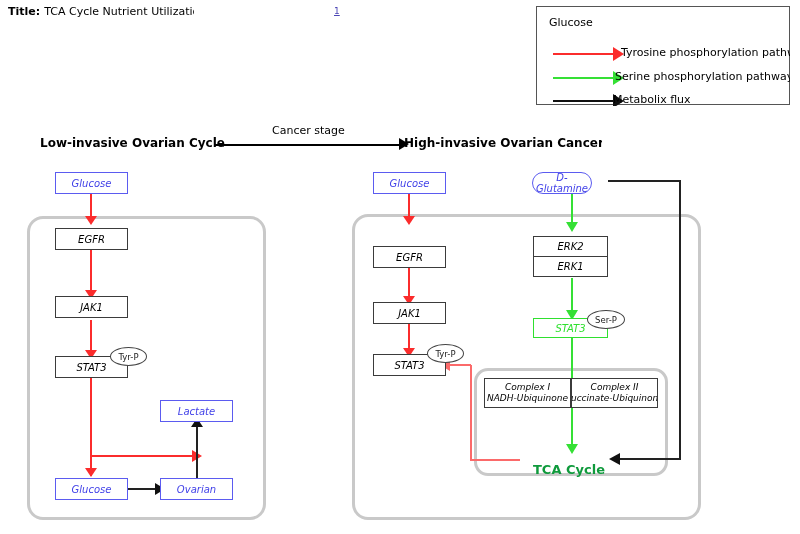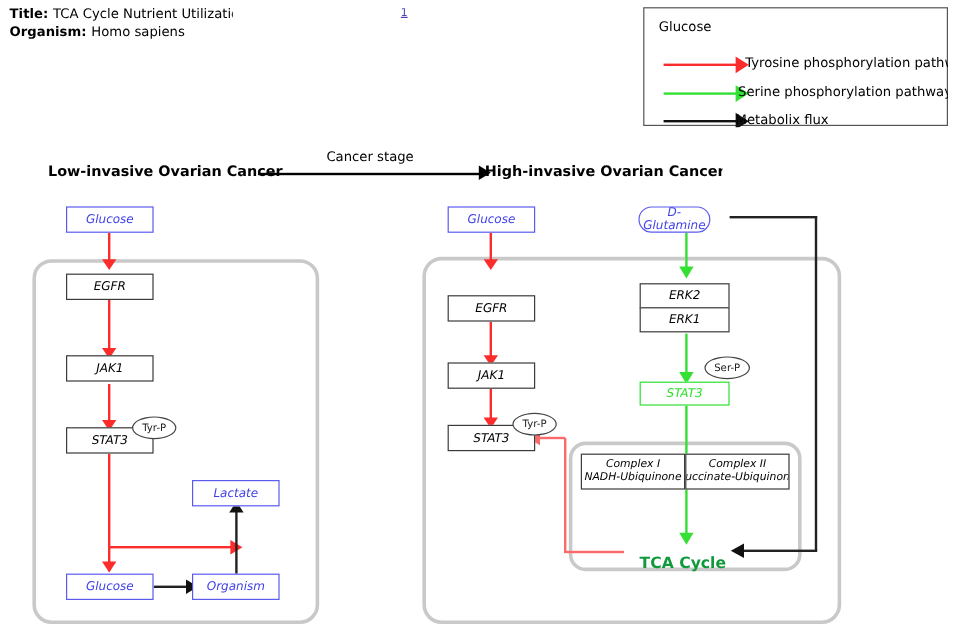--- a/index.html
+++ b/index.html
@@ -93,23 +93,20 @@
   .l-red{border-right:10px solid #fb6a6a;}
   .l-blk{border-right:11px solid #111;}
 </style>
 </head>
 <body>
 
 <div class="abs" id="header">
   <div class="row">
     <span class="key">Title:</span><span class="val" id="title-clip">TCA Cycle Nutrient Utilization and Invasiveness of Ovarian Cancer</span>
   </div>
-  <div class="row">
-    <span class="key">Organism:</span><span class="val">Homo sapiens</span>
-  </div>
 </div>
 
 <div class="abs" id="page-ref">1</div>
 
 <div class="abs" id="legend">
   <div id="legend-clip">
     <div class="abs" id="legend-title">Glucose</div>
 
     <div class="legend-row" style="top:39px;">
       <div class="lgline" style="background:#fb2c2c;"></div>
@@ -125,21 +122,21 @@
 
     <div class="legend-row" style="top:86px;">
       <div class="lgline" style="background:#111;"></div>
       <div class="lghead" style="border-left:11px solid #111;"></div>
       <div class="lbl" style="left:76px;">Metabolix flux</div>
     </div>
   </div>
 </div>
 
 <div class="abs" id="stage-label">Cancer stage</div>
-<div class="abs" id="stage-left">Low-invasive Ovarian Cancer</div>
+<div class="abs" id="stage-left">Low-invasive Ovarian Cycle</div>
 <div class="abs seg h" id="stage-line"></div>
 <div class="abs" id="stage-head"></div>
 <div class="abs" id="stage-right">High-invasive Ovarian Cancer</div>
 
 <div class="cell" id="cell-left"></div>
 
 <div class="abs seg v red" style="left:90px;top:194px;height:28px;"></div>
 <div class="abs ah ah-down d-red" style="left:85px;top:216px;"></div>
 
 <div class="abs seg v red" style="left:90px;top:250px;height:46px;"></div>
@@ -160,21 +157,21 @@
 <div class="abs seg v blk" style="left:196px;top:422px;height:60px;"></div>
 <div class="abs ah ah-up u-blk" style="left:191px;top:418px;"></div>
 
 <div class="node n-metab abs" style="left:55px;top:172px;width:73px;height:22px;">Glucose</div>
 <div class="node n-gene abs" style="left:55px;top:228px;width:73px;height:22px;">EGFR</div>
 <div class="node n-gene abs" style="left:55px;top:296px;width:73px;height:22px;">JAK1</div>
 <div class="node n-gene abs" style="left:55px;top:356px;width:73px;height:22px;">STAT3</div>
 <div class="psite abs" style="left:110px;top:347px;width:35px;height:17px;">Tyr-P</div>
 
 <div class="node n-metab abs" style="left:55px;top:478px;width:73px;height:22px;">Glucose</div>
-<div class="node n-metab abs" style="left:160px;top:478px;width:73px;height:22px;">Organism</div>
+<div class="node n-metab abs" style="left:160px;top:478px;width:73px;height:22px;">Ovarian</div>
 <div class="node n-metab abs" style="left:160px;top:400px;width:73px;height:22px;">Lactate</div>
 
 <div class="cell" id="cell-right"></div>
 <div class="abs" id="mito"></div>
 
 <div class="abs seg v red" style="left:408px;top:194px;height:28px;"></div>
 <div class="abs ah ah-down d-red" style="left:403px;top:216px;"></div>
 
 <div class="abs seg v red" style="left:408px;top:268px;height:34px;"></div>
 <div class="abs ah ah-down d-red" style="left:403px;top:296px;"></div>
@@ -206,21 +203,21 @@
 
 <div class="node n-gene abs" style="left:373px;top:246px;width:73px;height:22px;">EGFR</div>
 <div class="node n-gene abs" style="left:373px;top:302px;width:73px;height:22px;">JAK1</div>
 <div class="node n-gene abs" style="left:373px;top:354px;width:73px;height:22px;">STAT3</div>
 <div class="psite abs" style="left:427px;top:344px;width:35px;height:17px;">Tyr-P</div>
 
 <div class="node n-gene abs" style="left:533px;top:236px;width:75px;height:21px;">ERK2</div>
 <div class="node n-gene abs" style="left:533px;top:256px;width:75px;height:21px;">ERK1</div>
 
 <div class="node n-stat-green abs" style="left:533px;top:318px;width:75px;height:20px;">STAT3</div>
-<div class="psite abs" style="left:587px;top:297px;width:36px;height:17px;">Ser-P</div>
+<div class="psite abs" style="left:587px;top:310px;width:36px;height:17px;">Ser-P</div>
 
 <div class="node n-gene abs" style="left:484px;top:378px;width:87px;height:30px;flex-direction:column;line-height:11px;font-size:9px;">
   <span>Complex I</span>
   <span>NADH-Ubiquinone</span>
 </div>
 <div class="node n-gene abs" style="left:571px;top:378px;width:87px;height:30px;flex-direction:column;line-height:11px;font-size:9px;overflow:hidden;">
   <span>Complex II</span>
   <span style="white-space:nowrap;">Succinate-Ubiquinone</span>
 </div>
 

